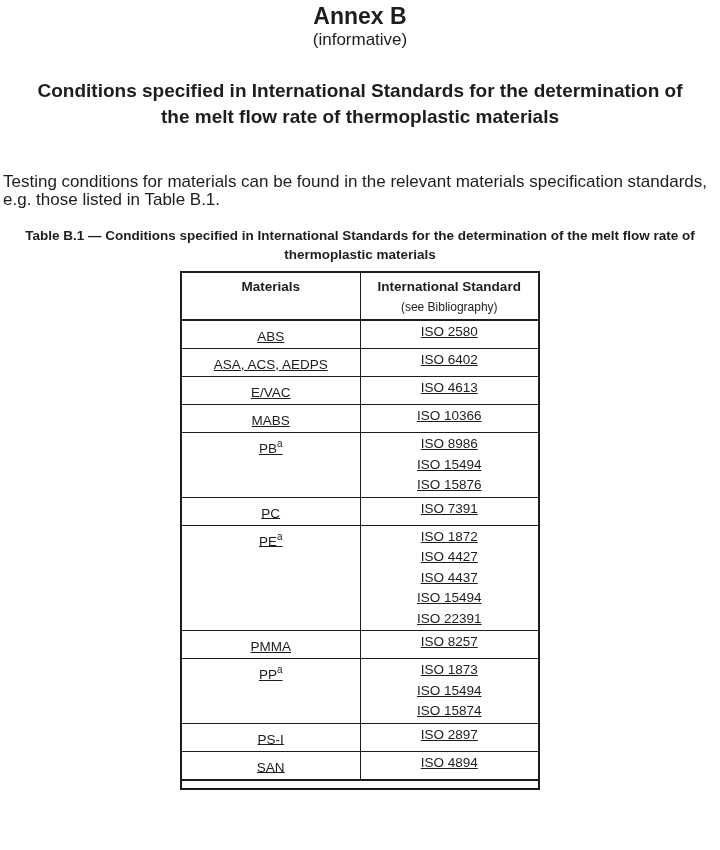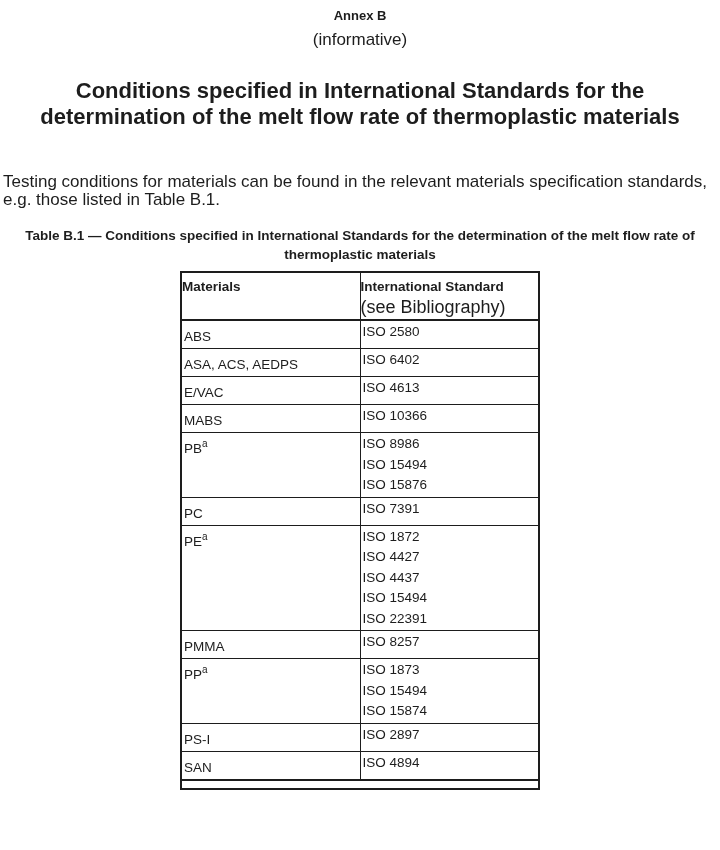--- a/index.html
+++ b/index.html
@@ -9,33 +9,33 @@
     overflow: hidden;
     font-family: "Liberation Sans", sans-serif;
     color: #1d1d1d;
     -webkit-font-smoothing: antialiased;
   }
   .page { width: 720px; height: 850px; position: relative; }
 
   .annex-heading {
     margin: 4px 0 0 0;
     text-align: center;
-    font-size: 13px; font-weight: bold;
+    font-size: 23px; font-weight: bold;
     line-height: 24px;
   }
   .annex-type {
     text-align: center;
     font-size: 17px; font-weight: normal;
     line-height: 24px;
   }
   .main-title {
     margin: 26px 0 0 0;
     padding: 0 28px;
     text-align: center;
-    font-size: 22px; font-weight: bold;
+    font-size: 19px; font-weight: bold;
     line-height: 26px;
   }
   .intro {
     margin: 43px 0 0 0;
     padding: 0 3px;
     font-size: 17px;
     line-height: 17.5px;
   }
   .table-caption {
     margin: 19px 0 0 0;
@@ -48,39 +48,40 @@
   table.materials {
     border-collapse: collapse;
     table-layout: fixed;
     width: 360px;
     margin: 7px auto 0 auto;
     border: 2px solid #1d1d1d;
   }
   table.materials col { width: 50%; }
   table.materials th, table.materials td {
     font-size: 13.5px;
-    text-align: left;
+    text-align: center;
     vertical-align: top;
   }
   thead th {
     font-weight: bold;
     border-bottom: 2px solid #1d1d1d;
     padding: 3px 0 2px 0;
     line-height: 21px;
   }
   thead th:first-child { border-right: 1px solid #1d1d1d; }
   thead .subhead {
     font-weight: normal;
-    font-size: 18px;
+    font-size: 12px;
     line-height: 20px;
   }
   tbody td {
     border-bottom: 1px solid #1d1d1d;
     line-height: 20.5px;
     padding: 1px 2px;
+    text-decoration: underline;
   }
   tbody td.mat { border-right: 1px solid #1d1d1d; }
   tbody td .mat-sup { font-size: 10px; }
   tbody td.std { white-space: pre-line; margin-top: 40px; }
   tfoot td.footnote {
     border-top: 2px solid #1d1d1d;
     text-align: left;
     font-size: 11.5px;
     line-height: 15.5px;
     padding: 3px 6px 4px 6px;

